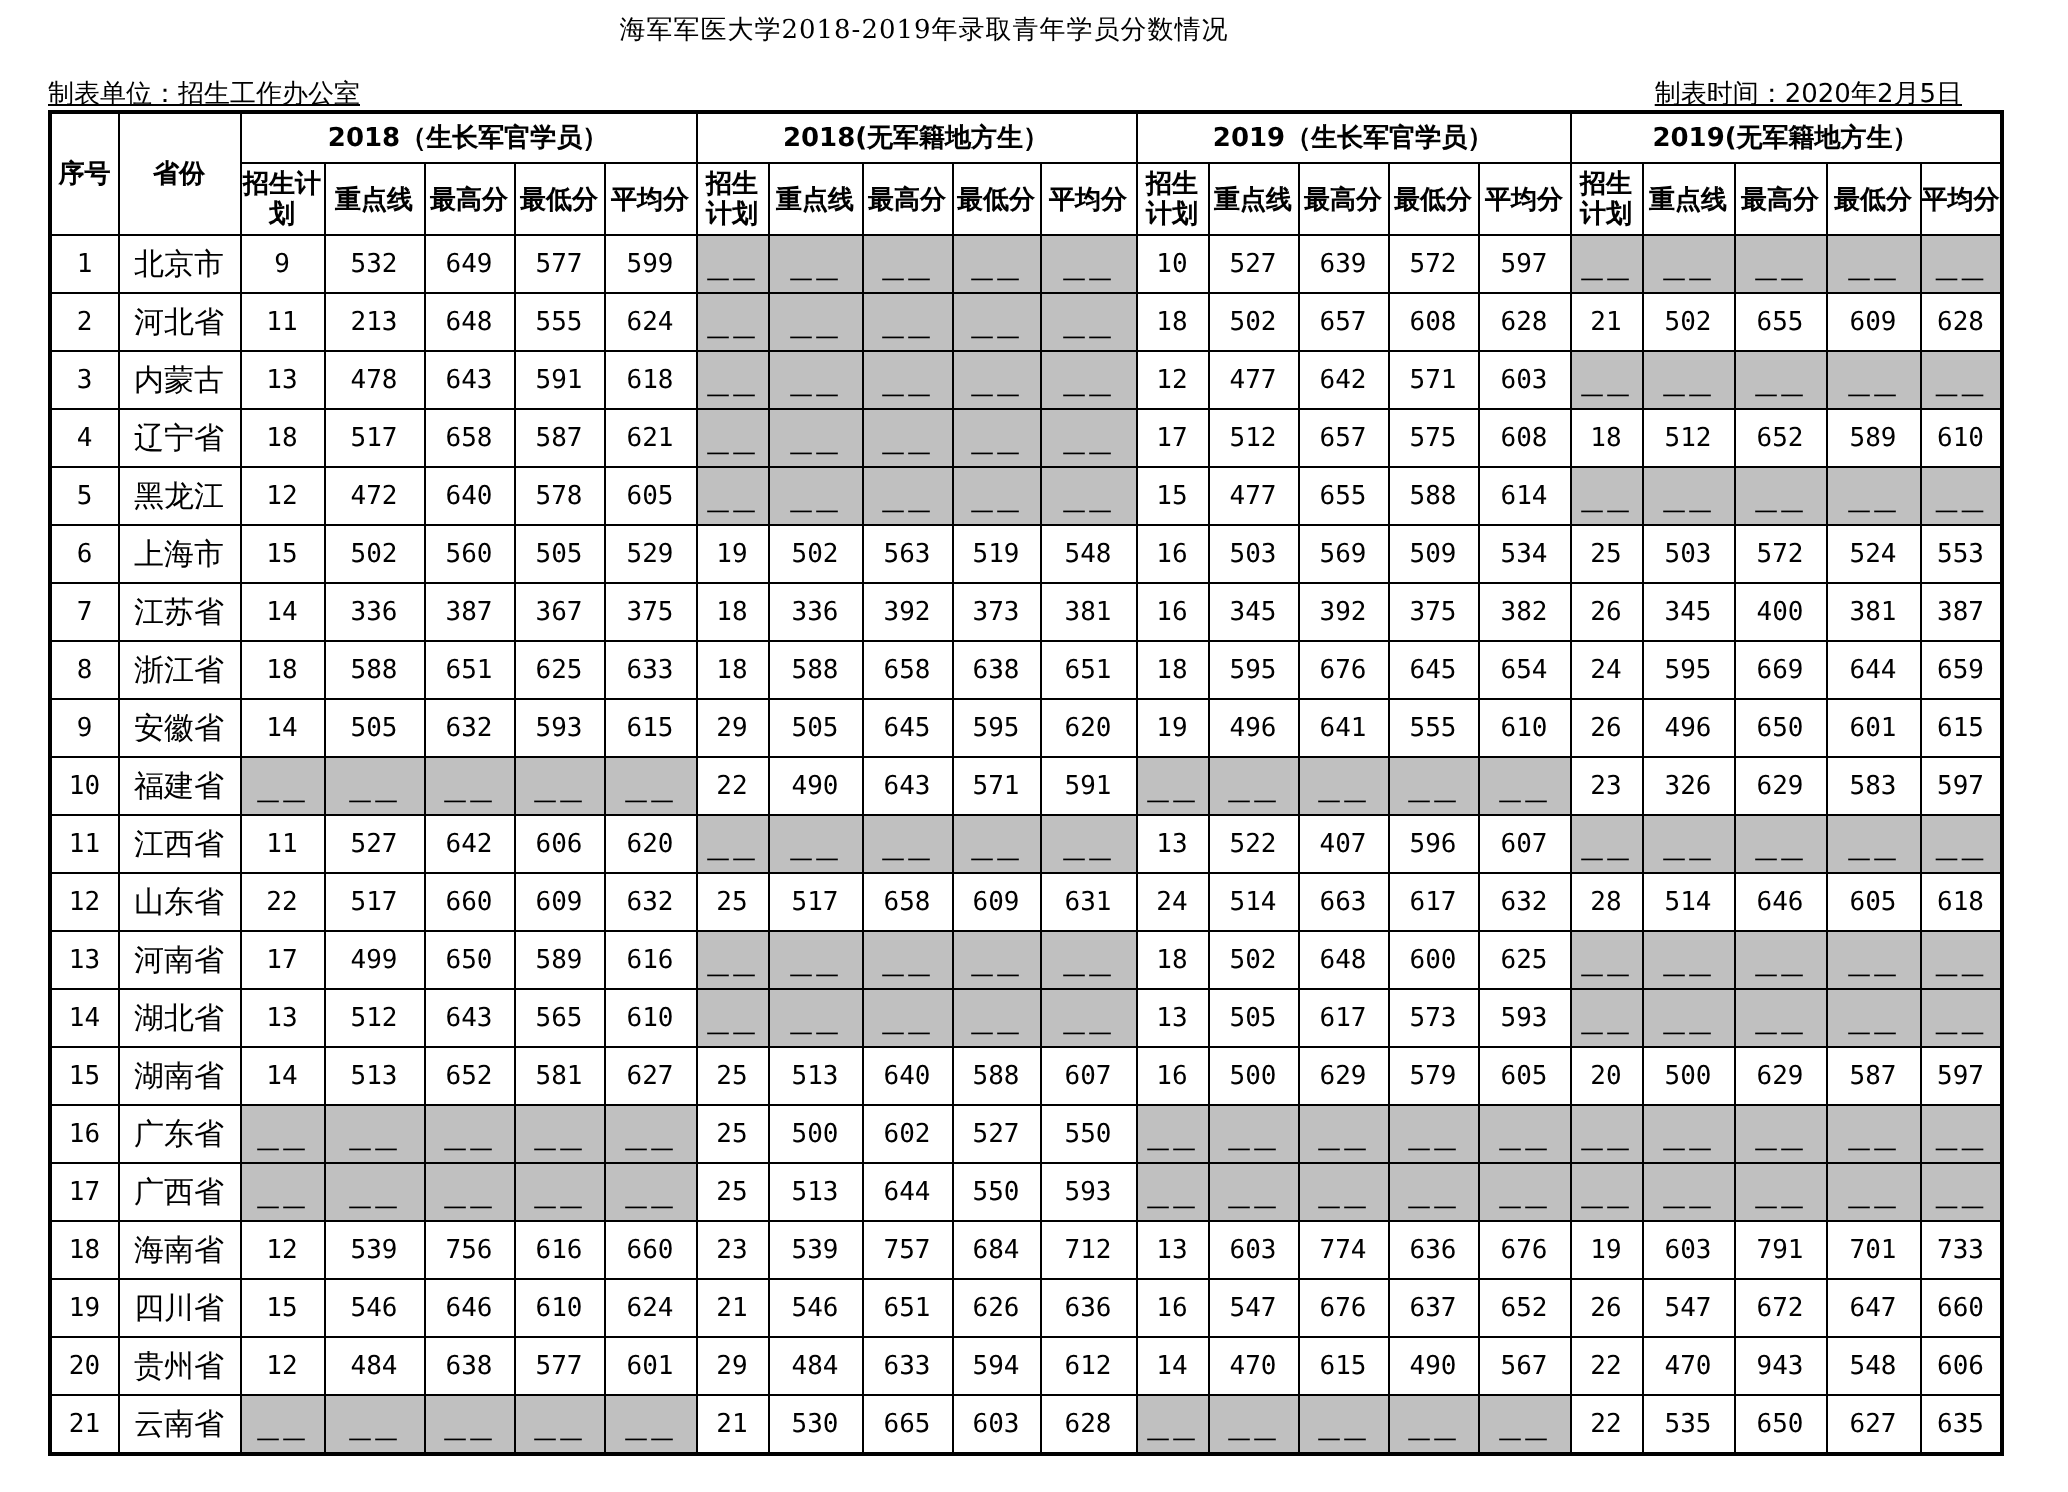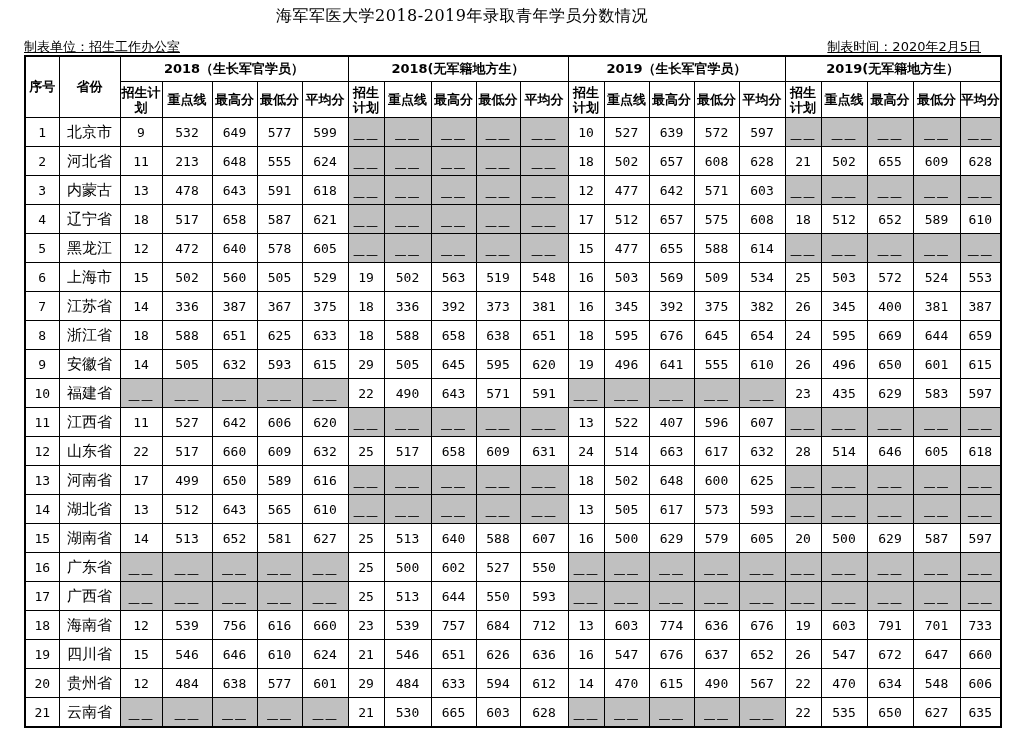--- a/index.html
+++ b/index.html
@@ -1,19 +1,19 @@
 <!DOCTYPE html>
 <html><head>
 <meta charset="utf-8">
 <style>
   html, body { margin:0; padding:0; background:#ffffff; }
   body { width:1034px; height:746px; position:relative; overflow:hidden;
          font-family: "DejaVu Serif", "Liberation Serif", serif; color:#000; }
   .title { position:absolute; left:0; width:924px; top:6px; text-align:center;
-           font-size:16px; letter-spacing:0.5px; font-family:"DejaVu Serif","Liberation Serif",serif; }
+           font-size:13px; letter-spacing:0.5px; font-family:"DejaVu Serif","Liberation Serif",serif; }
   .unit { position:absolute; left:24px; top:38px; font-size:13px; text-decoration:underline;
           font-family:"DejaVu Sans","Liberation Sans",sans-serif; }
   .date { position:absolute; right:53px; top:38px; font-size:13px; text-decoration:underline;
           font-family:"DejaVu Sans","Liberation Sans",sans-serif; }
   table.grid { position:absolute; left:24px; top:55px; border-collapse:collapse;
                border:2px solid #000; table-layout:fixed; }
   table.grid td, table.grid th { border:1px solid #000; text-align:center; padding:0;
                overflow:hidden; white-space:nowrap; }
   table.grid th { font-family:"DejaVu Sans","Liberation Sans",sans-serif; font-weight:bold;
                   font-size:13px; }
@@ -320,21 +320,21 @@
         <td>490</td>
         <td>643</td>
         <td>571</td>
         <td>591</td>
         <td class="na">——</td>
         <td class="na">——</td>
         <td class="na">——</td>
         <td class="na">——</td>
         <td class="na">——</td>
         <td>23</td>
-        <td>435</td>
+        <td>326</td>
         <td>629</td>
         <td>583</td>
         <td>597</td>
       </tr>
       <tr>
         <td class="idx">11</td>
         <td class="prov">江西省</td>
         <td>11</td>
         <td>527</td>
         <td>642</td>
@@ -561,21 +561,21 @@
         <td>633</td>
         <td>594</td>
         <td>612</td>
         <td>14</td>
         <td>470</td>
         <td>615</td>
         <td>490</td>
         <td>567</td>
         <td>22</td>
         <td>470</td>
-        <td>634</td>
+        <td>943</td>
         <td>548</td>
         <td>606</td>
       </tr>
       <tr>
         <td class="idx">21</td>
         <td class="prov">云南省</td>
         <td class="na">——</td>
         <td class="na">——</td>
         <td class="na">——</td>
         <td class="na">——</td>

